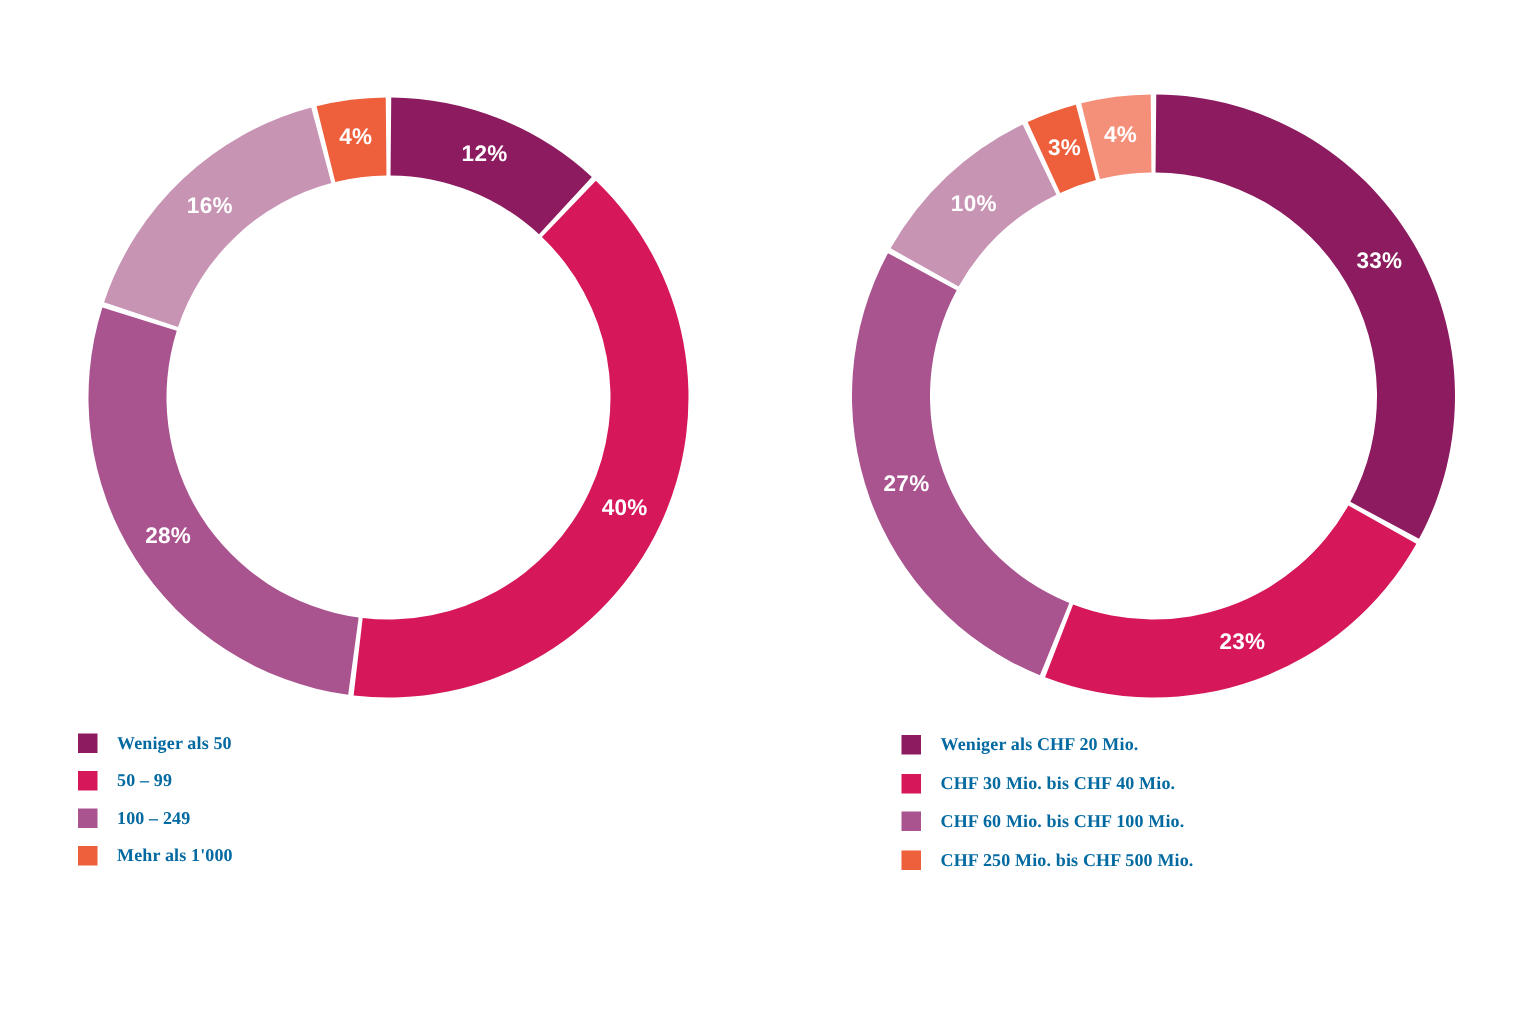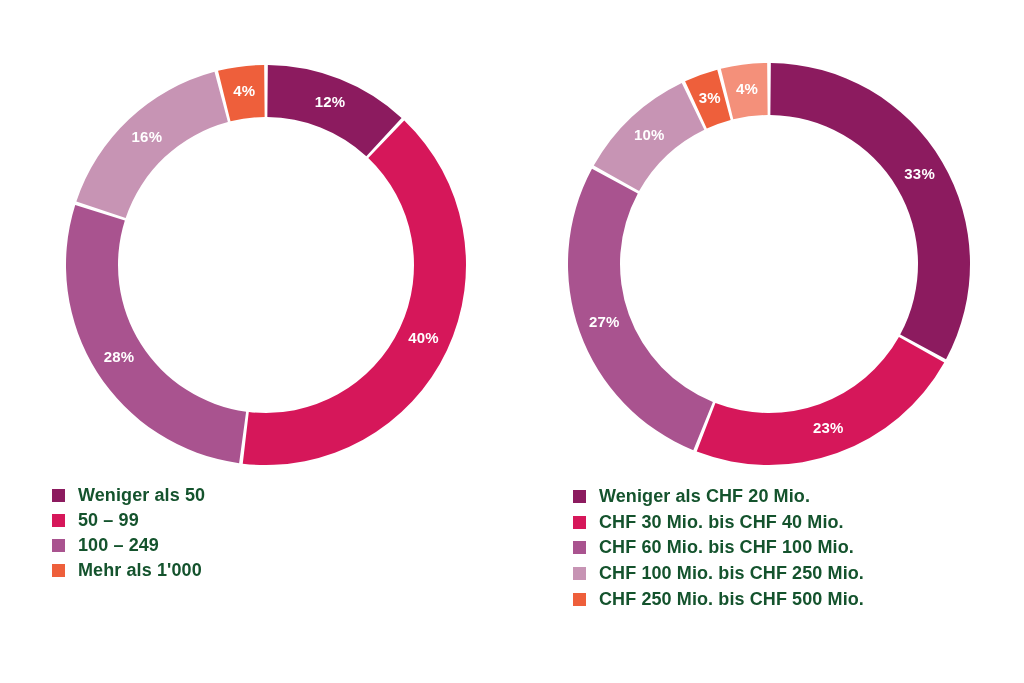--- a/index.html
+++ b/index.html
@@ -21,21 +21,21 @@
     height: 683px;
     background: #ffffff;
   }
   .chart-panel {
     position: absolute;
   }
   #panel-left  { left: 0px;   top: 0px; width: 512px; height: 683px; }
   #panel-right { left: 512px; top: 0px; width: 512px; height: 683px; }
 
   .donut-wrap { position: absolute; }
-  #donut-left  { left: 65px;  top: 64px; width: 402px; height: 402px; }
+  #donut-left  { left: 58px;  top: 64px; width: 402px; height: 402px; }
   #donut-right { left: 55px;  top: 62px; width: 404px; height: 404px; }
 
   .donut-wrap svg { display: block; width: 100%; height: 100%; }
 
   .slice-label {
     font-family: "Liberation Sans", sans-serif;
     font-weight: bold;
     fill: #ffffff;
     font-size: 15px;
     text-anchor: middle;
@@ -49,33 +49,33 @@
     flex-direction: column;
   }
   #legend-left  { left: 52px; top: 483px; }
   #legend-right { left: 61px; top: 484px; }
 
   .legend-item {
     display: flex;
     align-items: center;
     height: 25px;
   }
-  #legend-right .legend-item { height: 25.6px; }
+  #legend-right .legend-item { height: 25.6px; margin-left: 28px; }
 
   .legend-swatch {
     width: 13px;
     height: 13px;
     flex: 0 0 13px;
     margin-right: 13px;
   }
   .legend-label {
-    font-family: Liberation Sans, sans-serif;
-    font-size: 18px;
+    font-family: Liberation Serif, serif;
+    font-size: 12px;
     font-weight: bold;
-    color: #14532d;
+    color: #0369a1;
     white-space: nowrap;
     letter-spacing: 0.1px;
   }
 </style>
 </head>
 <body>
 
 <div class="page">
 
   <section class="chart-panel" id="panel-left">
@@ -145,23 +145,19 @@
         </div>
         <div class="legend-item">
           <span class="legend-swatch" style="background: rgb(214, 23, 90);"></span>
           <span class="legend-label">CHF 30 Mio. bis CHF 40 Mio.</span>
         </div>
         <div class="legend-item">
           <span class="legend-swatch" style="background: rgb(169, 83, 143);"></span>
           <span class="legend-label">CHF 60 Mio. bis CHF 100 Mio.</span>
         </div>
         <div class="legend-item">
-          <span class="legend-swatch" style="background: rgb(199, 148, 180);"></span>
-          <span class="legend-label">CHF 100 Mio. bis CHF 250 Mio.</span>
-        </div>
-        <div class="legend-item">
           <span class="legend-swatch" style="background: rgb(238, 95, 59);"></span>
           <span class="legend-label">CHF 250 Mio. bis CHF 500 Mio.</span>
         </div>
       </div>
   </section>
 
 </div>
 
 </body></html>

